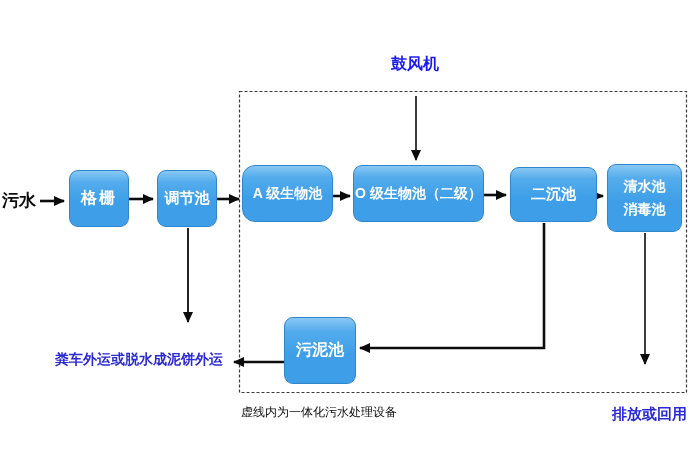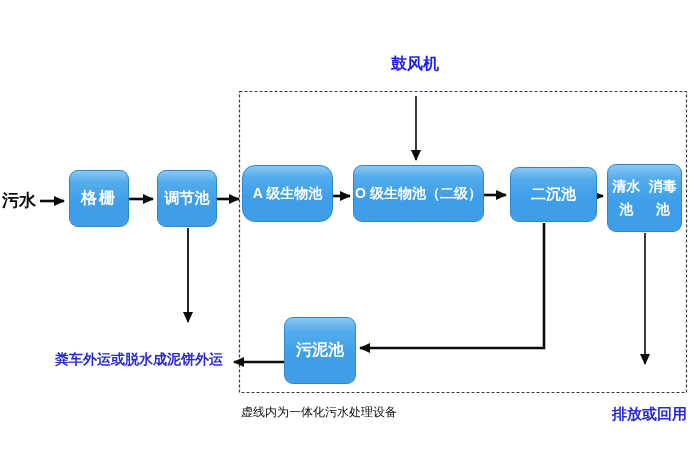--- a/index.html
+++ b/index.html
@@ -17,21 +17,21 @@
   }
   .lbl{position:absolute;white-space:nowrap;line-height:1.25;}
   .lbl.blue{color:#2a2ad2;font-weight:bold;}
   .lbl.black{color:#0c0c0c;}
 
   #n-grille    {left:69px;  top:170px; width:60px;  height:57px; font-size:16px; letter-spacing:2px;}
   #n-regulating{left:157px; top:170px; width:60px;  height:57px; font-size:15px;}
   #n-abio      {left:242px; top:165px; width:91px;  height:57px; font-size:14px;border-radius:13px;}
   #n-obio      {left:353px; top:165px; width:131px; height:57px; font-size:14px;}
   #n-sed       {left:510px; top:167px; width:87px;  height:55px; font-size:15px;}
-  #n-clear     {left:607px; top:164px; width:75px;  height:68px; font-size:14px; line-height:1.65;}
+  #n-clear     {left:607px; top:164px; width:75px;  height:68px; font-size:14px; flex-direction:column; line-height:1.65;}
   #n-sludge    {left:284px; top:317px; width:72px;  height:67px; font-size:16px;}
 
   #l-wushui    {left:2px;   top:190px; font-size:17px; font-weight:bold;}
   #l-blower    {left:391px; top:54px;  font-size:16px; font-weight:bold; color:#1c1cea;font-family:Liberation Serif, serif;}
   #l-sludgeout {left:55px;  top:351px; font-size:14px;}
   #l-note      {left:241px; top:405px; font-size:12px;}
   #l-discharge {left:612px; top:405px; font-size:15px;}
 </style>
 </head>
 <body>

